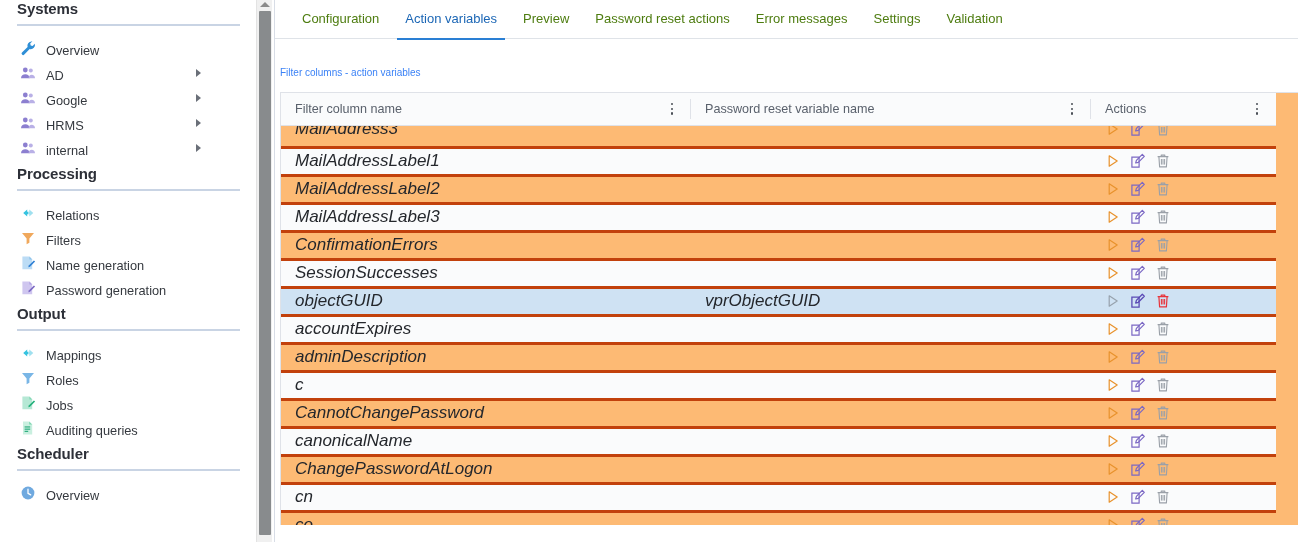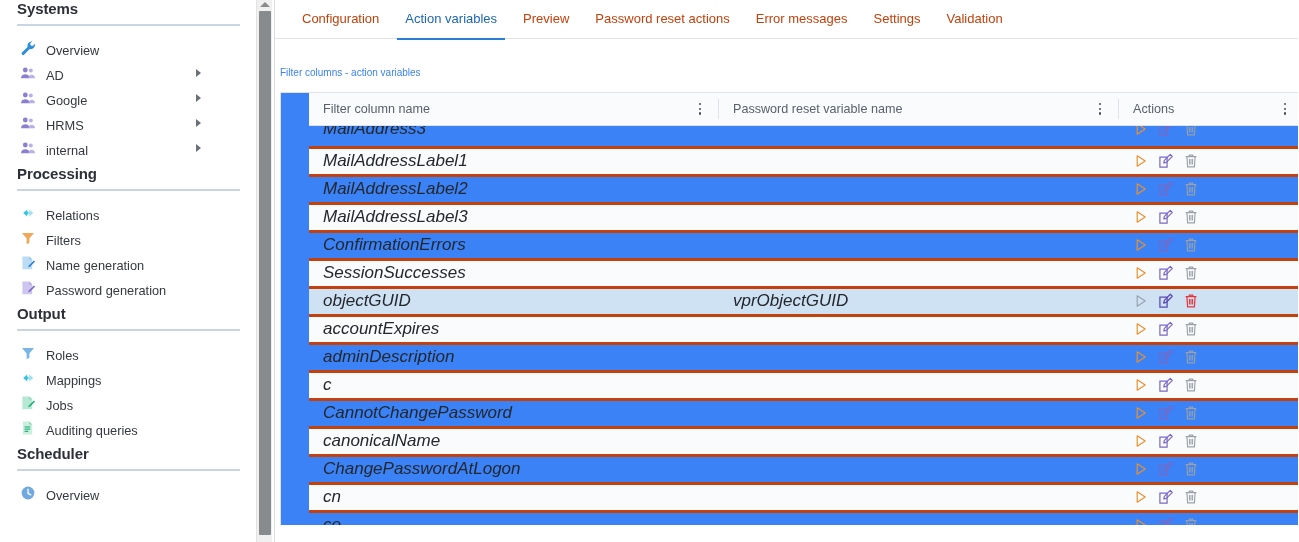--- a/index.html
+++ b/index.html
@@ -108,21 +108,21 @@
     height: 39px;
     padding-left: 14px;
     display: flex;
     align-items: flex-start;
     border-bottom: 1px solid #dfe3e8;
   }
   .tab {
     position: relative;
     padding: 10px 13px 11px 13px;
     font-size: 13px;
-    color: #c2410c;
+    color: #4d7c0f;
     white-space: nowrap;
     cursor: pointer;
     line-height: 18px;
   }
   .tab.active { color: #1b66b5; }
   .tab.active::after {
     content: "";
     position: absolute;
     left: 5px; right: 5px; bottom: -1px;
     height: 2px;
@@ -140,22 +140,21 @@
   
   #table-wrap {
     position: relative;
     margin-left: 5px;
     margin-right: 0;
     border: 1px solid #dfe2e8;
     border-right: none;
     border-bottom: none;
     height: 433px;
     overflow: hidden;
-    background: #3b82f6;
-    padding-left: 28px;
+    background: #fdba74;
   }
   table.grid {
     width: 995px;
     border-collapse: collapse;
     table-layout: fixed;
   }
   table.grid th {
     background: #fafbfc;
     height: 32px;
     font-size: 12.6px;
@@ -312,30 +311,30 @@
               <path d="M9.4 1.6l2.8 2.8H9.4z" fill="#b0a2e2"></path>
               <path d="M13.9 5.4l1.2 1.2-5.1 5.1-1.7.5.5-1.7z" fill="#7b68c4"></path>
             </svg></span>
           <span class="lbl">Password generation</span>
         </div>
         <div class="gap-sm"></div>
         <div class="sec-title">Output</div>
         <div class="sec-rule"></div>
         <div class="nav-item">
           <span class="ico"><svg width="16" height="16" viewBox="0 0 16 16">
-              <path d="M2 3h12l-4.6 5.4v4.4l-2.8 1.4V8.4z" fill="#79b6e6"></path>
-            </svg></span>
-          <span class="lbl">Roles</span>
-        </div>
-        <div class="nav-item">
-          <span class="ico"><svg width="16" height="16" viewBox="0 0 16 16">
               <path d="M7.2 4.5L3.2 8l4 3.5V9.2h1.1V6.8H7.2z" fill="#35c3e0"></path>
               <path d="M9.3 4.5v2.3H8.2v2.4h1.1v2.3L13.3 8z" fill="#9fe0ef"></path>
             </svg></span>
           <span class="lbl">Mappings</span>
+        </div>
+        <div class="nav-item">
+          <span class="ico"><svg width="16" height="16" viewBox="0 0 16 16">
+              <path d="M2 3h12l-4.6 5.4v4.4l-2.8 1.4V8.4z" fill="#79b6e6"></path>
+            </svg></span>
+          <span class="lbl">Roles</span>
         </div>
         <div class="nav-item">
           <span class="ico"><svg width="16" height="16" viewBox="0 0 16 16">
               <path d="M2.4 1.6h7l2.8 2.8v9.9H2.4z" fill="#b6e8d5"></path>
               <path d="M9.4 1.6l2.8 2.8H9.4z" fill="#84d7b5"></path>
               <path d="M13.9 5.4l1.2 1.2-5.1 5.1-1.7.5.5-1.7z" fill="#22b07a"></path>
             </svg></span>
           <span class="lbl">Jobs</span>
         </div>
         <div class="nav-item">

